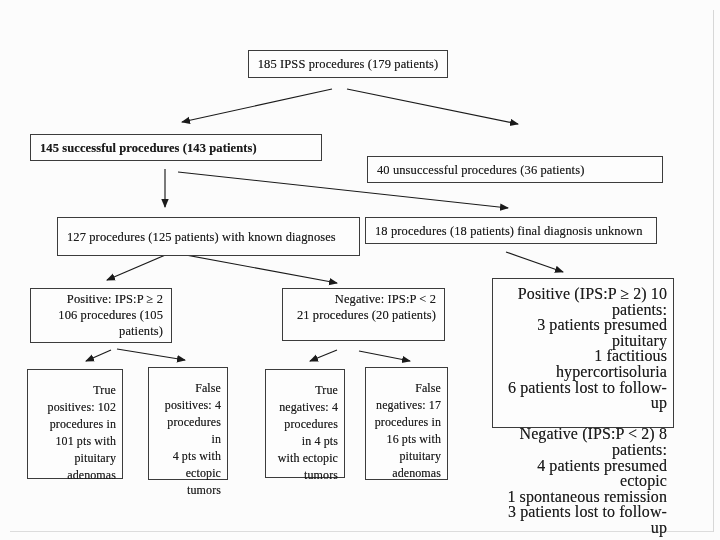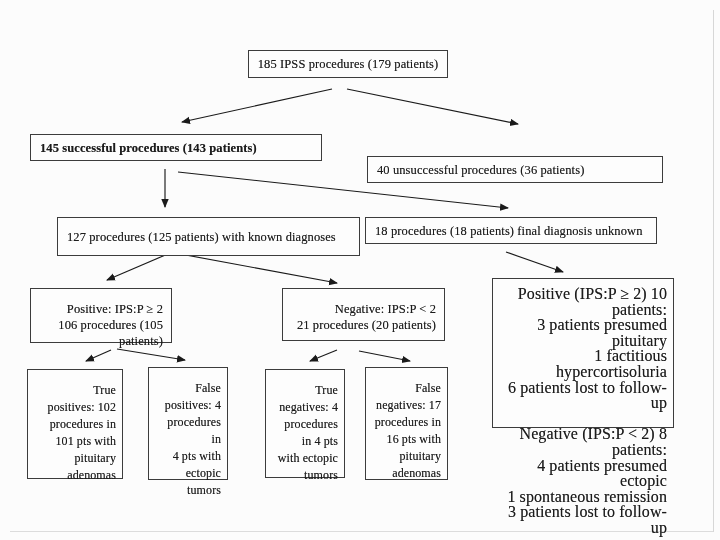--- a/index.html
+++ b/index.html
@@ -23,21 +23,21 @@
     background:#dcdcdc;pointer-events:none;
   }
   .node{
     position:absolute;
     border:1px solid #3c3c3c;
     background:#fdfdfd;
     box-sizing:border-box;
     white-space:pre-line;
     font-size:12.5px;
     line-height:16px;
-    padding:12px 8px;
+    padding:2px 8px;
     letter-spacing:0.1px;
     text-shadow:0 0 0.5px rgba(30,30,30,0.55);
   }
   .node.single{
     display:flex;align-items:center;
     white-space:nowrap;
     padding:0 0 0 9px;
   }
   .node.centered{
     display:flex;align-items:center;justify-content:center;

